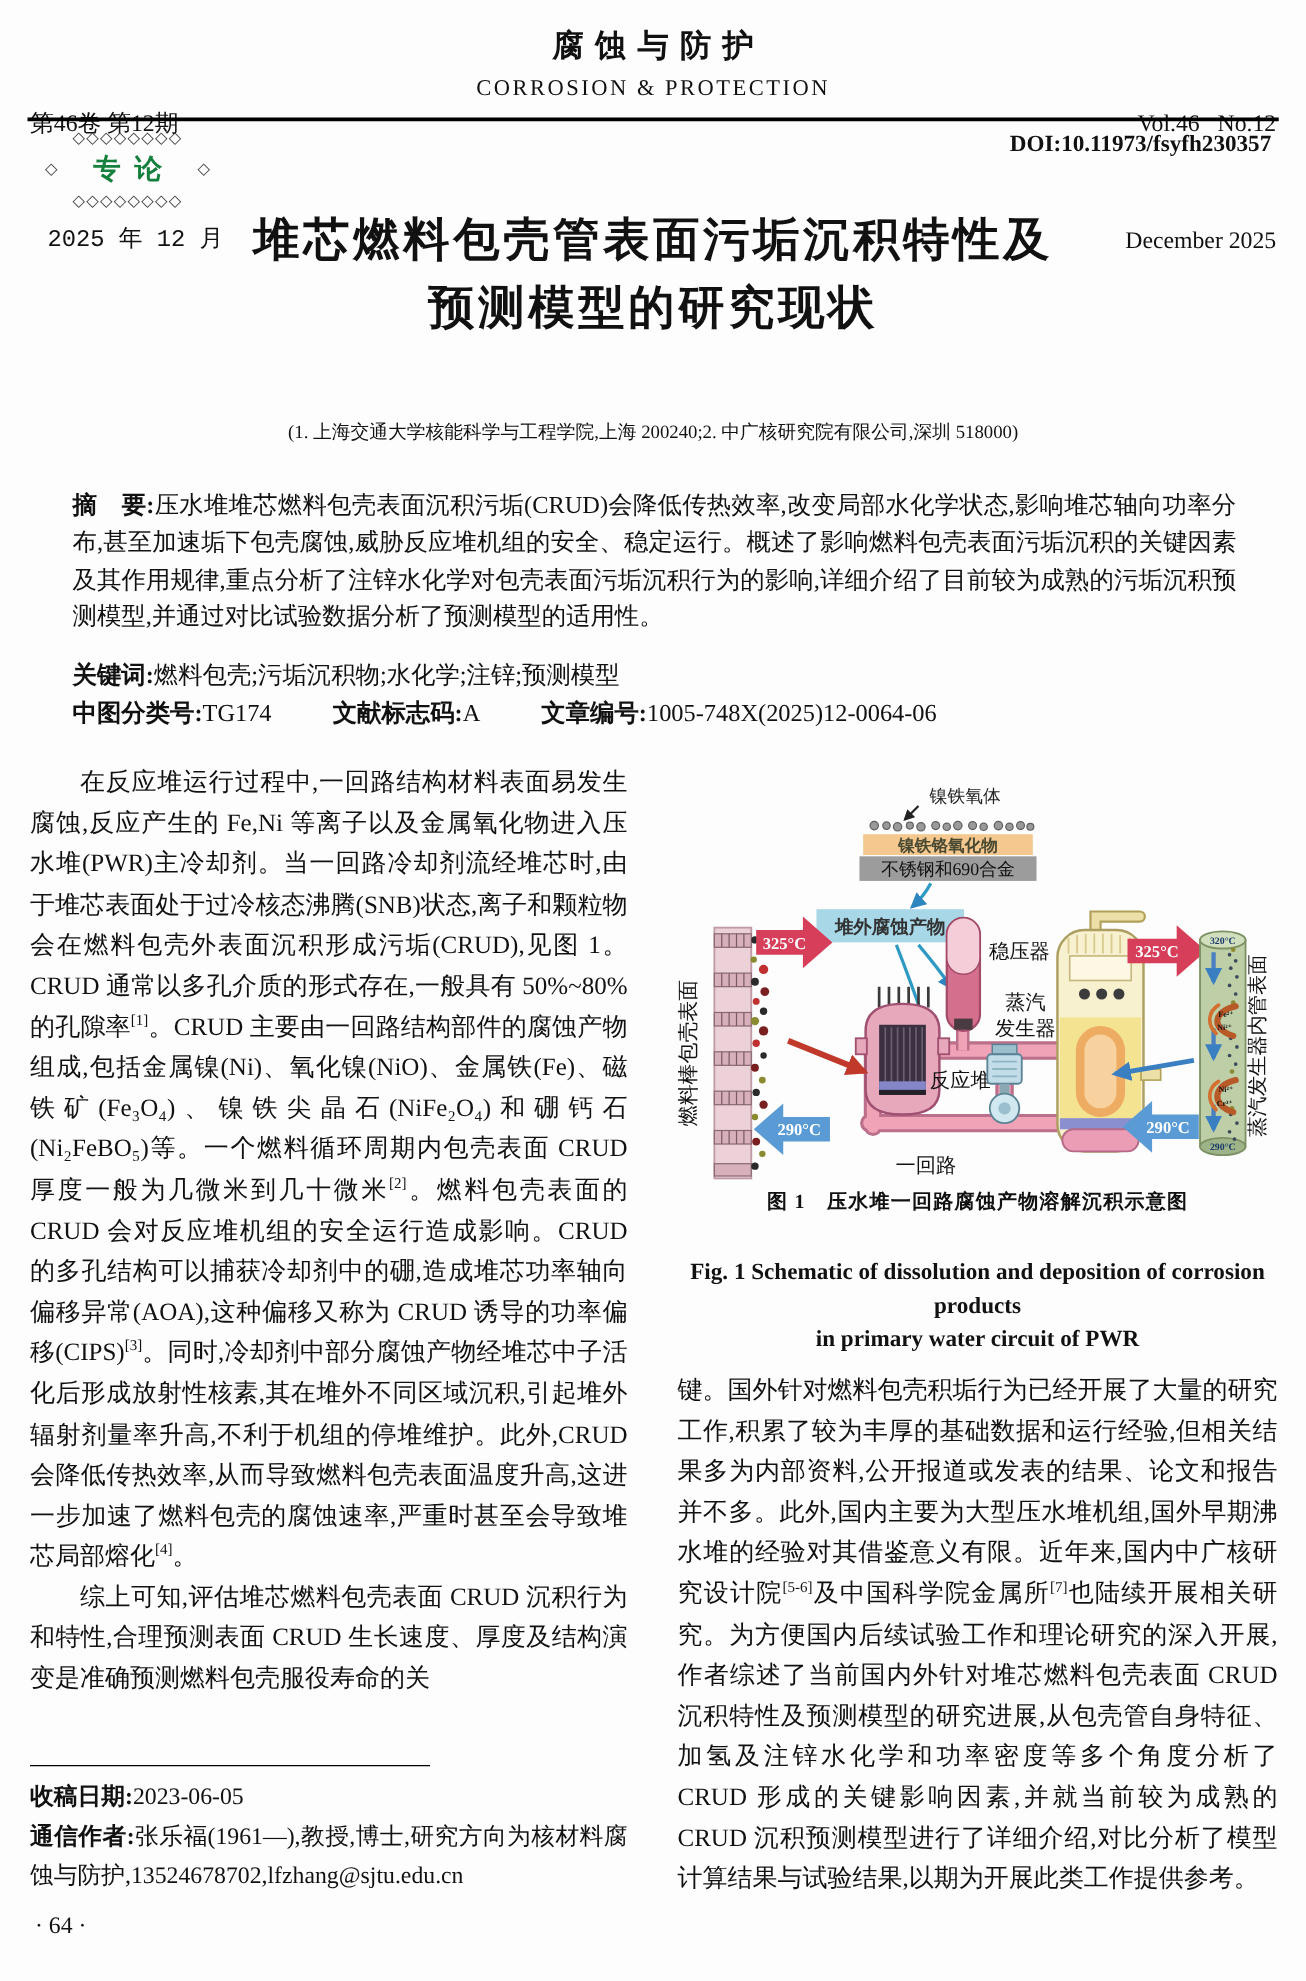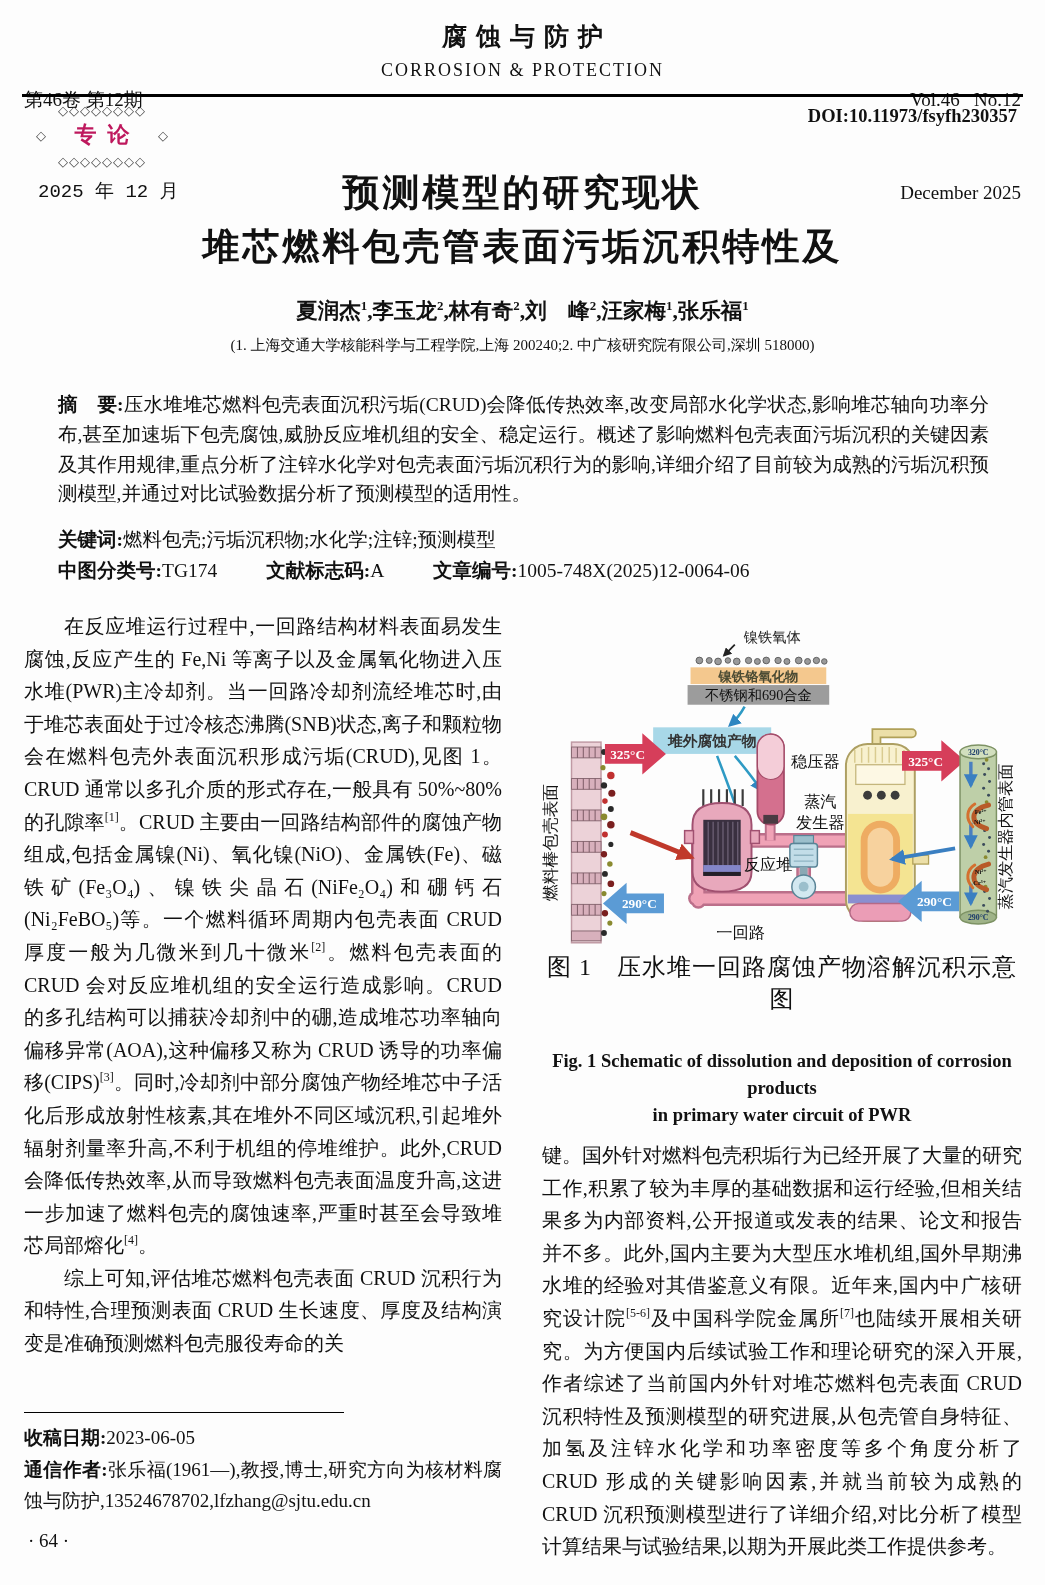--- a/index.html
+++ b/index.html
@@ -11,21 +11,21 @@
   .hdr-left{position:absolute;left:24px;top:22px;font-size:19px;line-height:31px;white-space:pre;}
   .hdr-left .l2{padding-left:14px;font-family:Liberation Mono, monospace;}
   .hdr-center{position:absolute;left:0;right:0;top:20px;text-align:center;}
   .journal-cn{font-size:25px;font-weight:bold;letter-spacing:9px;text-indent:9px;}
   .journal-en{font-size:18px;letter-spacing:2px;margin-top:7px;}
   .hdr-right{position:absolute;right:24px;top:22px;text-align:right;font-size:19px;line-height:31px;white-space:pre;}
   .rule{position:absolute;left:22px;right:22px;top:94px;border-top:3px solid #000;}
   .doi{position:absolute;right:28px;top:106px;font-weight:bold;font-size:18.5px;}
 
   
-  .badge{position:absolute;left:36px;top:102px;width:132px;text-align:center;color:#be185d;}
+  .badge{position:absolute;left:36px;top:102px;width:132px;text-align:center;color:#15803d;}
   .badge .d-row{height:15px;line-height:15px;}
   .badge .d-row::before{content:"◇◇◇◇◇◇◇◇";font-size:13px;letter-spacing:1px;color:#444;
         font-family:"DejaVu Sans",sans-serif;}
   .badge .mid{display:flex;justify-content:space-between;align-items:center;height:36px;}
   .badge .side::before{content:"◇";font-size:13px;color:#444;font-family:"DejaVu Sans",sans-serif;}
   .badge-label{font-size:22px;font-weight:bold;white-space:pre;}
 
   
   .title{position:absolute;left:0;right:0;top:166px;text-align:center;font-size:37px;
          font-weight:bold;line-height:54px;letter-spacing:3px;}
@@ -38,21 +38,21 @@
   .kw{position:absolute;left:58px;right:56px;top:526px;font-size:19.5px;}
   .clc{position:absolute;left:58px;right:56px;top:557px;font-size:19.5px;}
   .clc .grp{display:inline-block;margin-right:44px;}
 
   
   .col-left{position:absolute;left:24px;top:610px;width:478px;height:802px;overflow:hidden;
             font-size:20px;line-height:32.6px;text-align:justify;}
   .col-left p{margin:0;text-indent:2em;}
   .col-right{position:absolute;left:542px;top:610px;width:480px;}
   .fig-wrap{width:480px;height:337px;}
-  .caption-cn{text-align:center;font-weight:normal;font-size:24px;margin-top:4px;letter-spacing:1px;}
+  .caption-cn{text-align:center;font-weight:bold;font-size:16px;margin-top:4px;letter-spacing:1px;}
   .caption-en{text-align:center;font-weight:bold;font-size:18.5px;line-height:27px;margin-top:33px;}
   .right-para{margin:10px 0 0 0;font-size:20px;line-height:32.6px;text-align:justify;text-indent:0;}
 
   
   .footnote{position:absolute;left:24px;top:1412px;width:478px;font-size:19px;line-height:31.5px;text-align:justify;}
   .footnote .rule2{width:320px;border-top:1.5px solid #000;margin-bottom:9px;}
   .footnote p{margin:0;}
   .pagenum{position:absolute;left:28px;top:1530px;font-size:19px;white-space:pre;}
 
   
@@ -82,24 +82,23 @@
     <div class="d-row"></div>
     <div class="mid">
       <span class="side"></span>
       <span class="badge-label">专  论</span>
       <span class="side"></span>
     </div>
     <div class="d-row"></div>
   </div>
 
   <div class="title">
+    <div>堆芯燃料包壳管表面污垢沉积特性及</div>
     <div>预测模型的研究现状</div>
-    <div>堆芯燃料包壳管表面污垢沉积特性及</div>
-  </div>
-  <div class="authors">夏润杰<sup>1</sup>,李玉龙<sup>2</sup>,林有奇<sup>2</sup>,刘　峰<sup>2</sup>,汪家梅<sup>1</sup>,张乐福<sup>1</sup></div>
+  </div>
   <div class="affil">(1. 上海交通大学核能科学与工程学院,上海 200240;2. 中广核研究院有限公司,深圳 518000)</div>
 
   <div class="abstract"><b>摘　要:</b><span>压水堆堆芯燃料包壳表面沉积污垢(CRUD)会降低传热效率,改变局部水化学状态,影响堆芯轴向功率分布,甚至加速垢下包壳腐蚀,威胁反应堆机组的安全、稳定运行。概述了影响燃料包壳表面污垢沉积的关键因素及其作用规律,重点分析了注锌水化学对包壳表面污垢沉积行为的影响,详细介绍了目前较为成熟的污垢沉积预测模型,并通过对比试验数据分析了预测模型的适用性。</span></div>
   <div class="kw"><b>关键词:</b><span>燃料包壳;污垢沉积物;水化学;注锌;预测模型</span></div>
   <div class="clc">
     <span class="grp"><b>中图分类号:</b><span>TG174</span></span>
     <span class="grp"><b>文献标志码:</b><span>A</span></span>
     <span class="grp"><b>文章编号:</b><span>1005-748X(2025)12-0064-06</span></span>
   </div>
 

